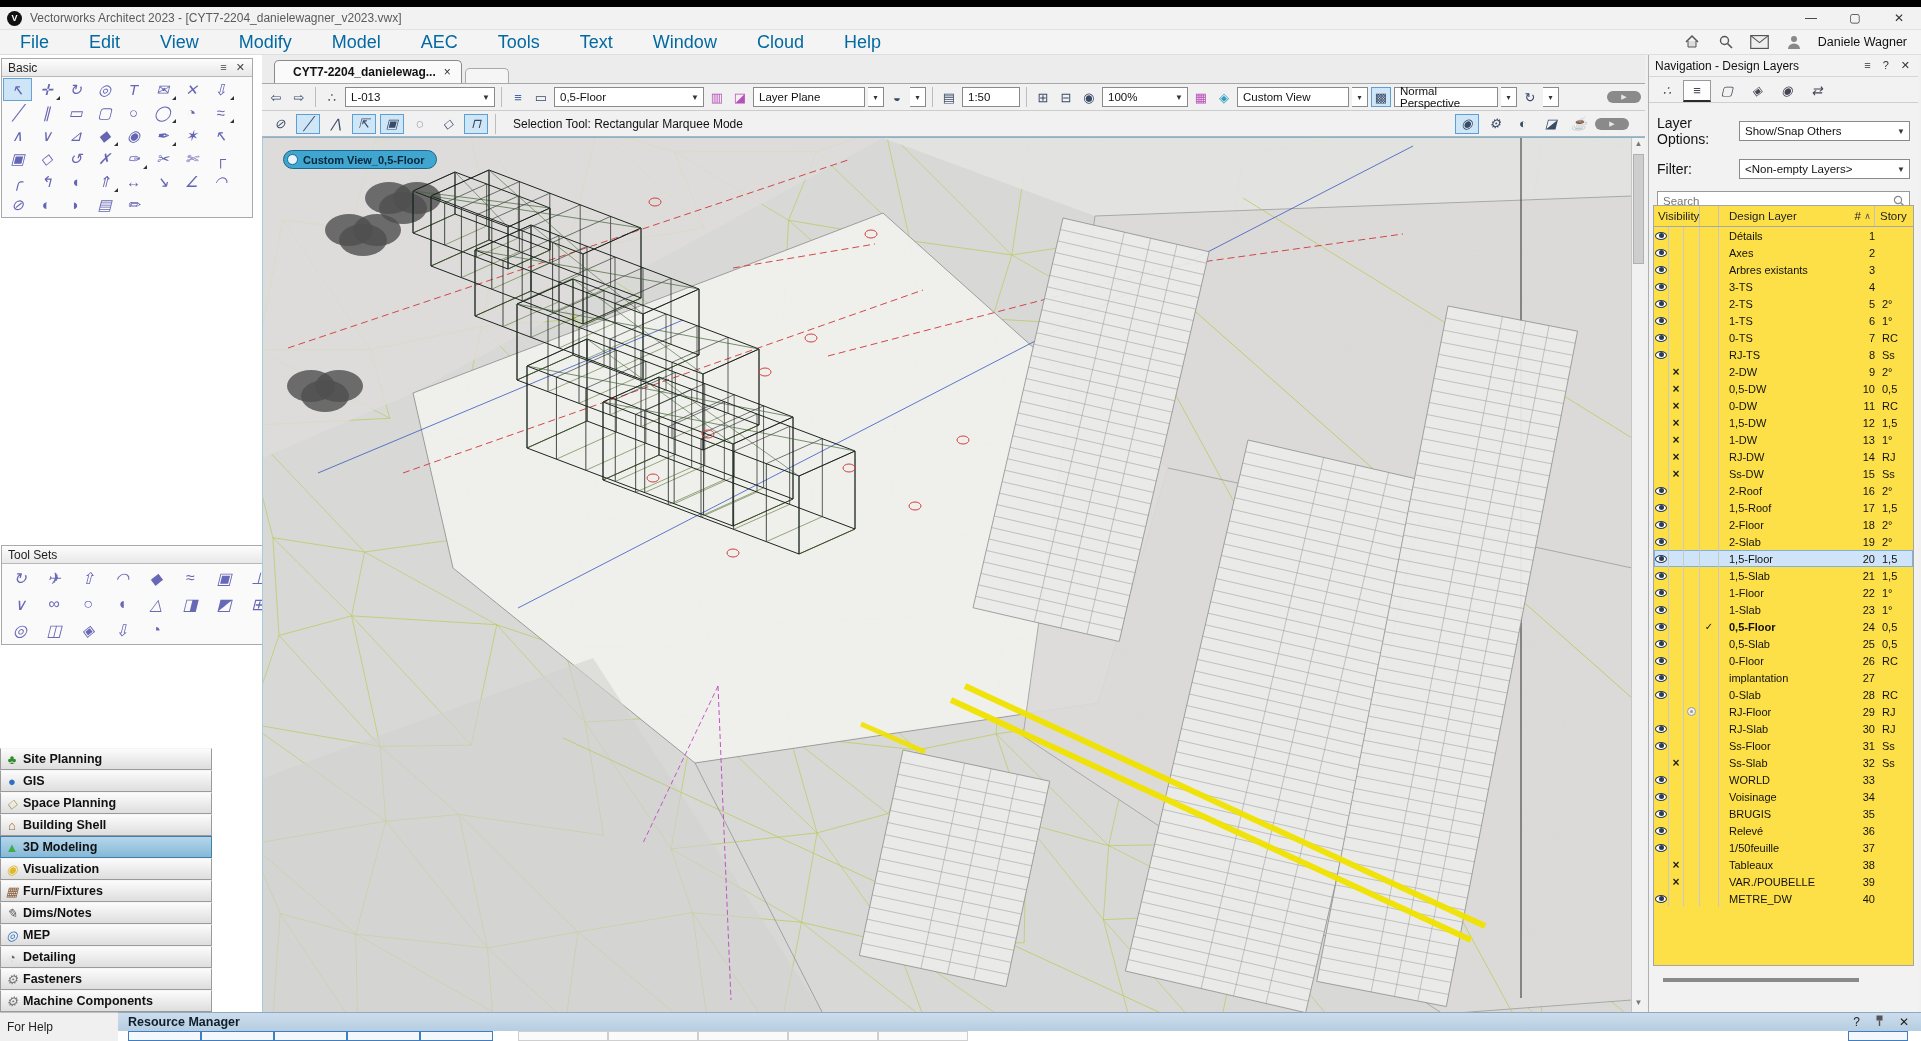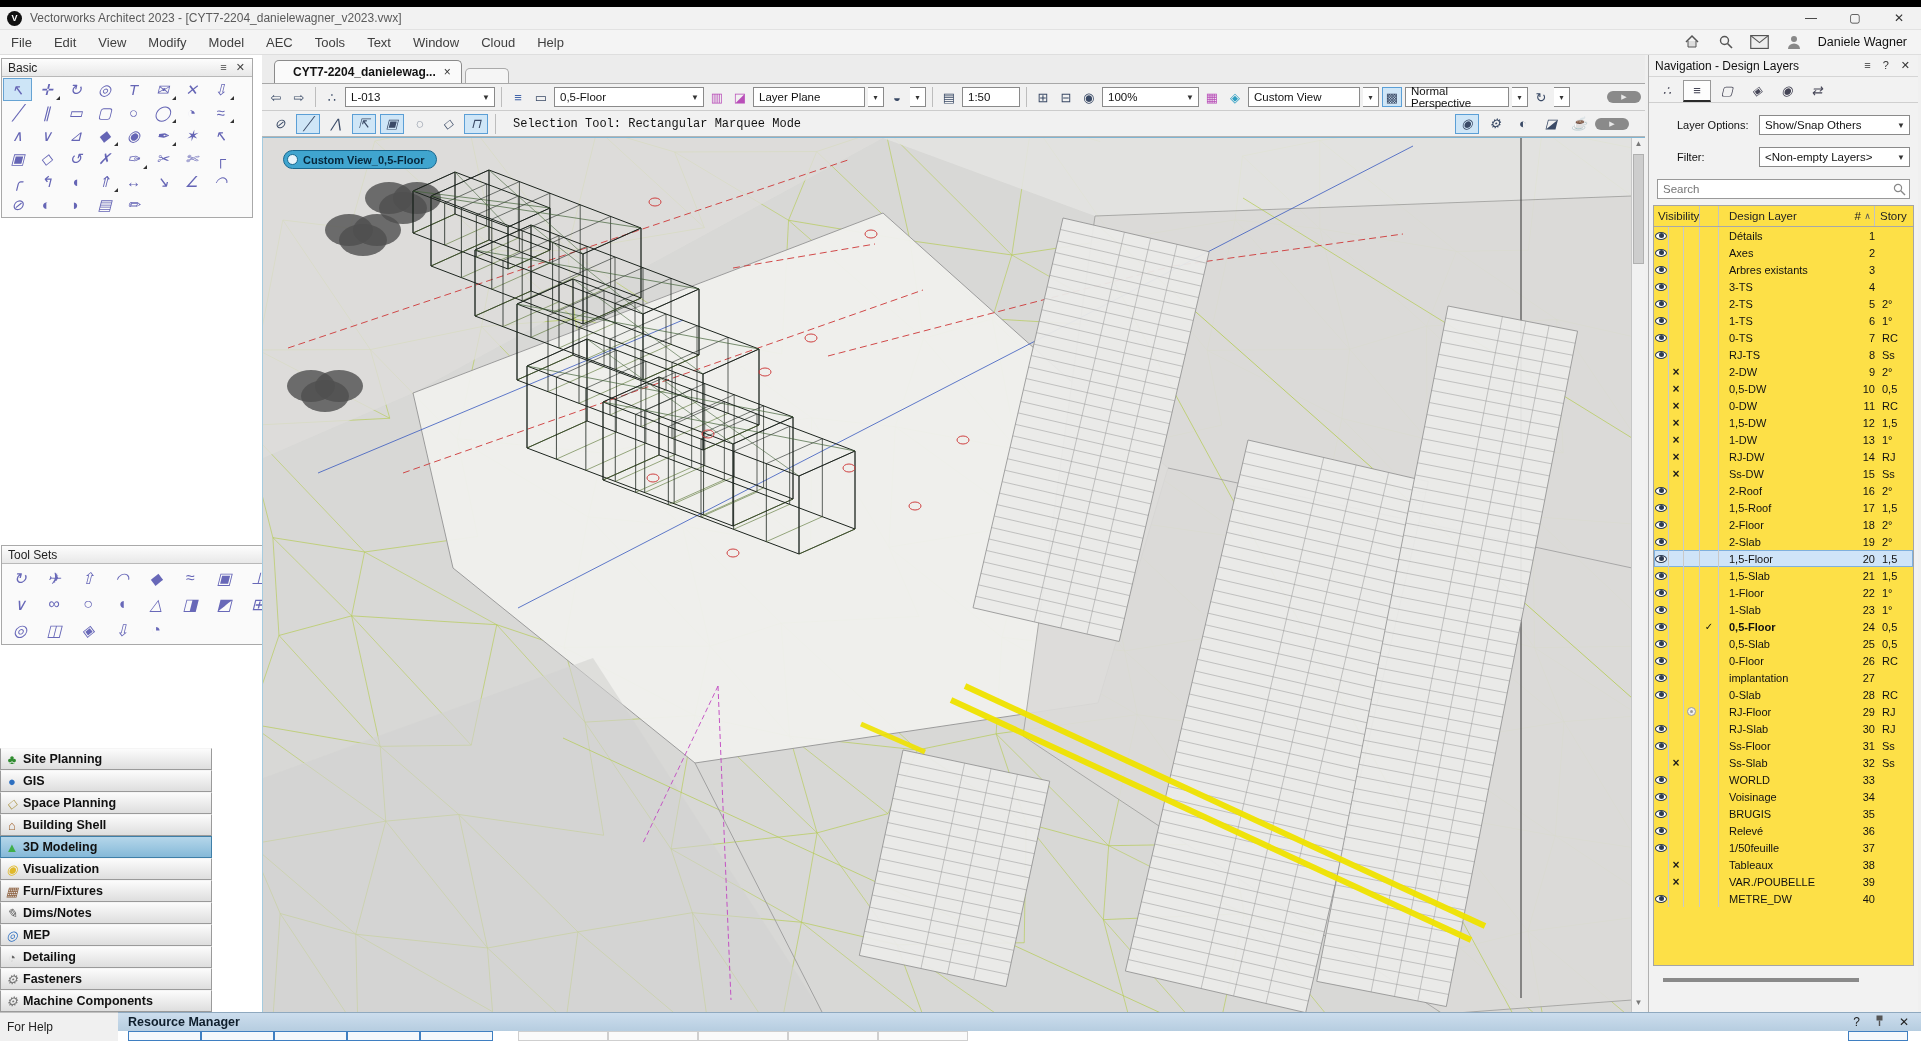--- a/index.html
+++ b/index.html
@@ -14,21 +14,21 @@
   .vw-logo { width:15px; height:15px; border-radius:50%; background:#111; color:#fff; font-size:9px; font-weight:bold;
     display:flex; align-items:center; justify-content:center; margin:0 8px 0 7px; }
   .win-title { font-size:12px; color:#5a5a5a; }
   .win-controls { margin-left:auto; display:flex; }
   .win-btn { width:44px; height:22px; display:flex; align-items:center; justify-content:center;
     font-size:12px; color:#333; }
 
   
   .menubar { position:absolute; left:0; top:30px; width:1921px; height:25px; background:#f4f4f4;
     display:flex; align-items:center; border-bottom:1px solid #dedede; }
-  .mitem { font-size:13px; color:#404040; padding:4px 11px; }
+  .mitem { font-size:18px; color:#0369a1; padding:4px 20px; }
   .menu-right { margin-left:auto; display:flex; align-items:center; gap:14px; padding-right:14px; }
   .mr-icon { width:20px; height:18px; display:flex; align-items:center; justify-content:center; }
   .mr-user { font-size:12.5px; color:#111; }
 
   
   .leftbg { position:absolute; left:0; top:55px; width:262px; bottom:0; background:#fff; }
   .palette { position:absolute; background:#fafafa; border:1px solid #a9a9a9; }
   .pal-basic { left:1px; top:58px; width:252px; }
   .pal-tools { left:1px; top:545px; width:299px; }
   .pal-title { height:18px; background:linear-gradient(#fdfdfd,#e8e8e8); border-bottom:1px solid #b9b9b9;
@@ -75,21 +75,21 @@
     font-size:11.5px; color:#111; padding-left:5px; }
   .combo .ca { margin-left:auto; font-size:8px; color:#333; padding:0 4px; }
   .dropbtn { width:16px; height:20px; background:#fff; border:1px solid #8a8a8a; border-left:none;
     display:flex; align-items:center; justify-content:center; font-size:8px; color:#333; }
   .vsep { width:1px; height:20px; background:#bdbdbd; margin:0 3px; }
   .pill { width:34px; height:12px; border-radius:6px; background:#8a8a8a; color:#e8e8e8; font-size:7px;
     display:flex; align-items:center; justify-content:center; }
   .micon { width:24px; height:20px; display:flex; align-items:center; justify-content:center;
     font-size:13px; color:#3a4a66; }
   .micon[data-selected="1"] { background:#cfe6f7; border:1px solid #5b9fd6; }
-  .mode-status { font-size:12px; color:#111; margin-left:10px;font-family:Liberation Mono, monospace; }
+  .mode-status { font-size:12px; color:#111; margin-left:10px; }
   .tb2-right { margin-left:auto; display:flex; align-items:center; gap:4px; padding-right:10px; }
 
   .canvas { position:absolute; left:0; top:82px; width:1383px; height:876px; background:#d8d8d6;
     border-top:1px solid #7fb4d2; border-left:1px solid #a5cbdf; }
   .canvas svg { position:absolute; left:0; top:0; }
   .view-chip { position:absolute; left:20px; top:12px; height:19px; background:#40a5cf;
     border:1px solid #19688f; border-radius:10px; display:flex; align-items:center; gap:5px;
     padding:0 12px 0 3px; }
   .chip-dot { width:11px; height:11px; border-radius:50%; background:#e8f4fa; border:1px solid #1a6a90; }
   .chip-text { font-size:11px; color:#06263a; font-weight:bold; }
@@ -104,21 +104,21 @@
     border-left:1px solid #b0b0b0; }
   .rp-head { height:22px; display:flex; align-items:center; font-size:12px; color:#111;
     padding-left:6px; border-bottom:1px solid #d5d5d5; }
   .rp-head .ph-ic { margin-left:auto; display:flex; gap:12px; padding-right:8px; font-size:11px; color:#333; }
   .rp-tabs { height:26px; display:flex; align-items:flex-end; gap:2px; padding-left:4px;
     border-bottom:1px solid #cfcfcf; }
   .ptab { width:28px; height:22px; display:flex; align-items:center; justify-content:center;
     font-size:13px; color:#445; border-bottom:2px solid transparent; }
   .ptab[data-selected="1"] { background:#fdfdfd; border:1px solid #999; border-bottom:2px solid #2a2a2a; }
   .optrow { display:flex; align-items:center; padding:0 8px; margin-top:12px; }
-  .optlabel { font-size:11px; color:#111; width:82px;margin-left:20px; }
+  .optlabel { font-size:14px; color:#111; width:82px; }
   .optrow .combo { flex:1; }
   .searchrow { margin:12px 8px 0 8px; position:relative; }
   .searchrow input { width:100%; height:20px; border:1px solid #999; font-size:11.5px; padding:0 20px 0 5px;
     color:#333; background:#fff; font-family:"Liberation Sans", sans-serif; }
   .searchrow svg { position:absolute; right:4px; top:4px; }
 
   .ltable { position:absolute; left:4px; right:4px; top:150px; bottom:46px; background:#fde047;
     border:1px solid #a5a5a5; overflow:hidden; }
   .lthead { height:21px; display:flex; align-items:center; border-bottom:1px solid #a8a8a8;
     font-size:11.5px; color:#222; }
@@ -609,21 +609,21 @@
       <span class="dropbtn">▾</span>
       <span class="vsep"></span>
       <span class="tbi">▤</span>
       <div class="combo" style="width:58px">
         <span>1:50</span>
       </div>
       <span class="vsep"></span>
       <span class="tbi">⊞</span>
       <span class="tbi">⊟</span>
       <span class="tbi">◉</span>
-      <div class="combo" style="width:97px">
+      <div class="combo" style="width:86px">
         <span>100%</span>
           <span class="ca">▼</span>
       </div>
       <span class="tbi pink">▦</span>
       <span class="tbi cyan">◈</span>
       <div class="combo" style="width:112px">
         <span>Custom View</span>
       </div>
       <span class="dropbtn">▾</span>
       <span class="tbi sel">▩</span>

